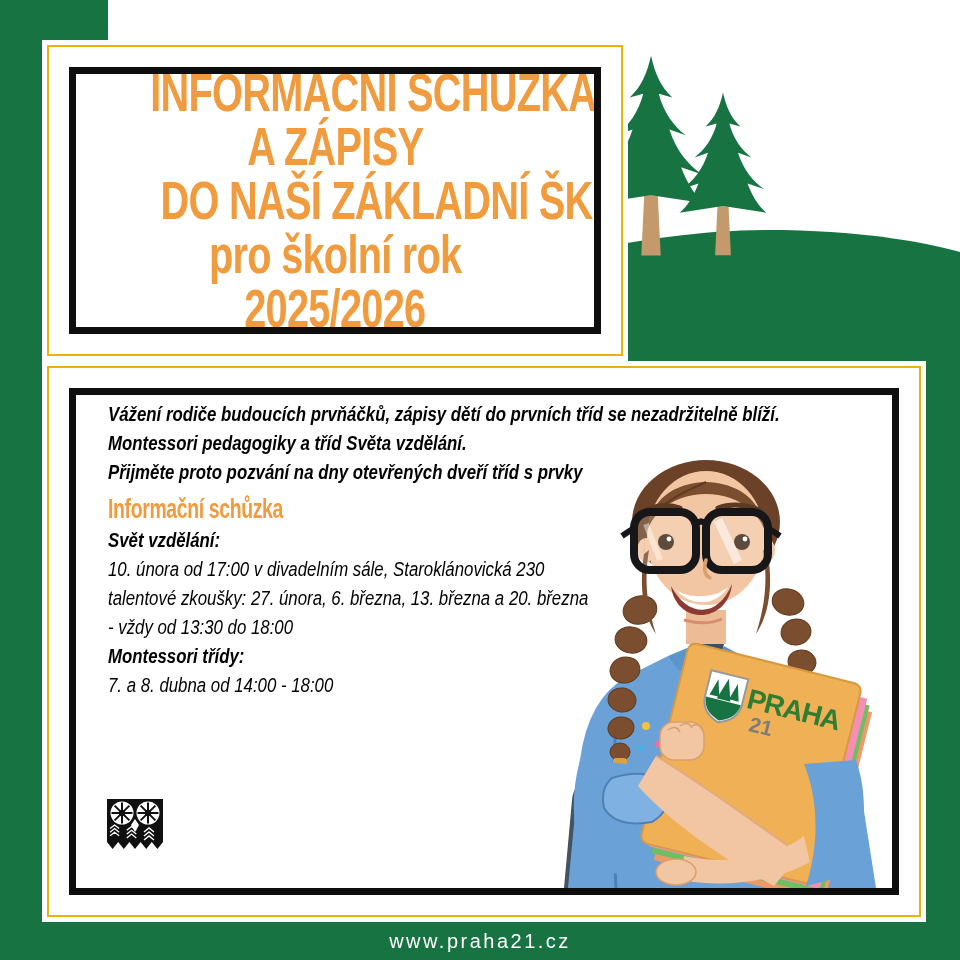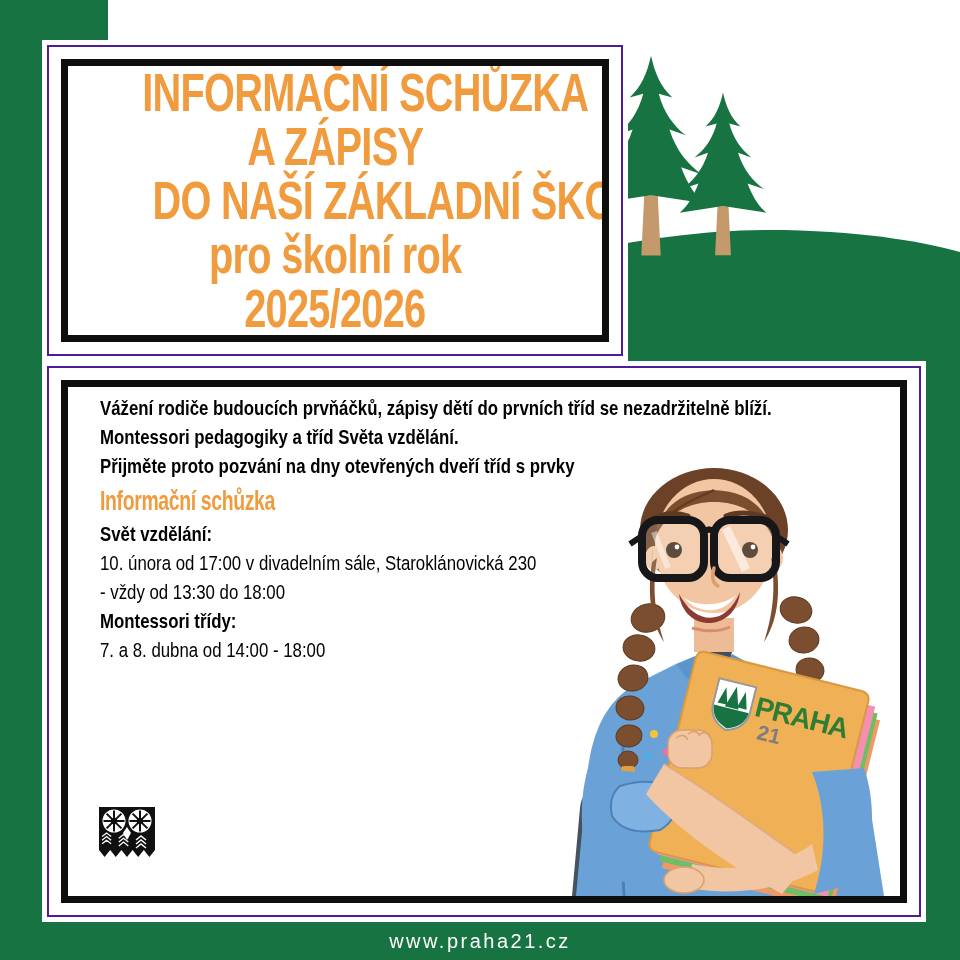--- a/index.html
+++ b/index.html
@@ -7,33 +7,33 @@
     position:relative;width:960px;height:960px;overflow:hidden;
     background:#177342;
     font-family:"Liberation Sans",sans-serif;
   }
   
   .top-band{position:absolute;left:108px;top:0;width:852px;height:260px;background:#fff;}
   .top-band svg{display:block;width:852px;height:260px;}
 
   
   .frame-outer{position:absolute;background:#fff;padding:5px;box-sizing:border-box;}
-  .frame-mid{border:2px solid #4c1d95;padding:12px;height:100%;box-sizing:border-box;}
+  .frame-mid{border:2px solid #eab308;padding:20px;height:100%;box-sizing:border-box;}
   .frame-inner{border:7px solid #0e0e0e;background:#fff;height:100%;box-sizing:border-box;position:relative;overflow:hidden;}
 
   .title-box{left:42px;top:40px;width:586px;height:321px;}
   .title-inner{display:flex;flex-direction:column;justify-content:center;text-align:center;}
   .title-line{height:54px;line-height:54px;color:#F09B3D;font-weight:bold;font-size:53px;letter-spacing:-1px;}
   .title-line .cx{display:inline-block;transform:scaleX(.75);transform-origin:50% 50%;white-space:nowrap;}
 
   .content-box{left:42px;top:361px;width:884px;height:561px;}
 
   
   .text-col{position:absolute;left:32px;top:4px;z-index:3;}
-  .bline{height:29px;display:flex;align-items:flex-end;font-size:20.5px;color:#000;}
+  .bline{height:29px;display:flex;align-items:center;font-size:20.5px;color:#000;font-style:italic;}
   .bline .sq{display:inline-block;transform:scaleX(.82);transform-origin:0 50%;white-space:nowrap;}
   .b-bold{font-weight:bold;}
   .ohead{height:32px;display:flex;align-items:center;color:#F09B3D;font-weight:bold;font-size:27px;letter-spacing:-.5px;}
   .ohead .cx{display:inline-block;transform:scaleX(.72);transform-origin:0 50%;white-space:nowrap;}
   .gap-s{margin-top:7px;}
   .gap-l{margin-top:16px;}
 
   
   .girl{position:absolute;right:2px;bottom:0;width:330px;height:462px;z-index:2;}
 
@@ -107,20 +107,23 @@
               <span class="cx">Informační schůzka</span>
             </div>
 
           <div class="bline b-bold">
               <span class="sq">Svět vzdělání:</span>
             </div>
           <div class="bline">
               <span class="sq">10. února od 17:00 v divadelním sále, Staroklánovická 230</span>
             </div>
           <div class="bline">
+              <span class="sq">talentové zkoušky: 27. února, 6. března, 13. března a 20. března</span>
+            </div>
+          <div class="bline">
               <span class="sq">- vždy od 13:30 do 18:00</span>
             </div>
           <div class="bline b-bold">
               <span class="sq">Montessori třídy:</span>
             </div>
 
           <div class="bline">
               <span class="sq">7. a 8. dubna od 14:00 - 18:00</span>
             </div>
         </div>

